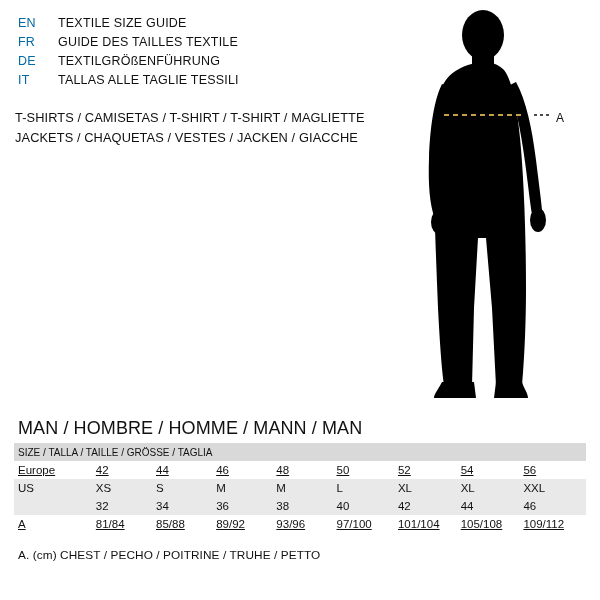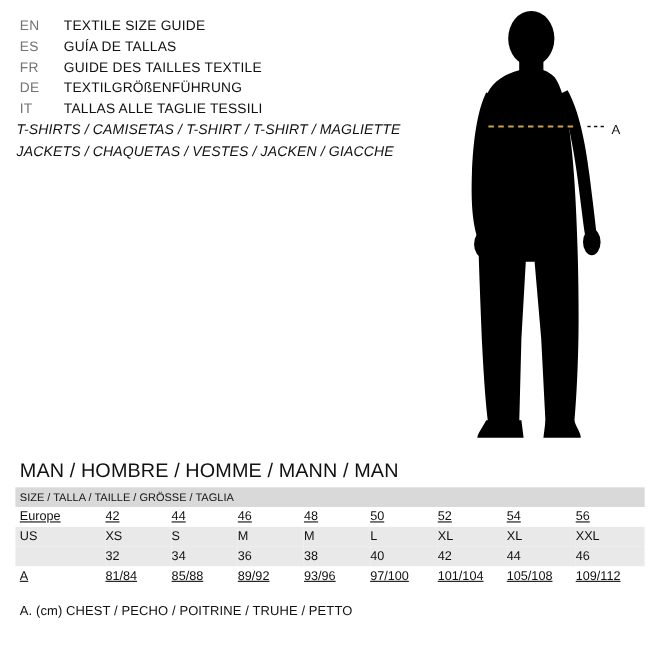--- a/index.html
+++ b/index.html
@@ -31,40 +31,39 @@
   .lang-row {
     display: flex;
     align-items: baseline;
     height: 19px;
     font-size: 12.5px;
     letter-spacing: 0.2px;
   }
   .lang-code {
     width: 40px;
     flex: 0 0 40px;
-    color: #737373;
+    color: #0369a1;
   }
   .lang-text {
     color: #111;
     white-space: nowrap;
   }
 
   
   .cat-block {
     position: absolute;
     left: 15px;
     top: 110px;
     width: 380px;
   }
   .cat-line {
     font-size: 12.8px;
     height: 20px;
     letter-spacing: 0.1px;
     white-space: nowrap;
-    font-style: italic;
   }
 
   
   .figure-wrap {
     position: absolute;
     left: 400px;
     top: 8px;
     width: 200px;
     height: 400px;
   }
@@ -137,24 +136,20 @@
 </style>
 </head>
 <body>
 
 <div class="page">
 
   <div class="lang-block">
     <div class="lang-row">
       <span class="lang-code">EN</span>
       <span class="lang-text">TEXTILE SIZE GUIDE</span>
-    </div>
-    <div class="lang-row">
-      <span class="lang-code">ES</span>
-      <span class="lang-text">GUÍA DE TALLAS</span>
     </div>
     <div class="lang-row">
       <span class="lang-code">FR</span>
       <span class="lang-text">GUIDE DES TAILLES TEXTILE</span>
     </div>
     <div class="lang-row">
       <span class="lang-code">DE</span>
       <span class="lang-text">TEXTILGRÖßENFÜHRUNG</span>
     </div>
     <div class="lang-row">

